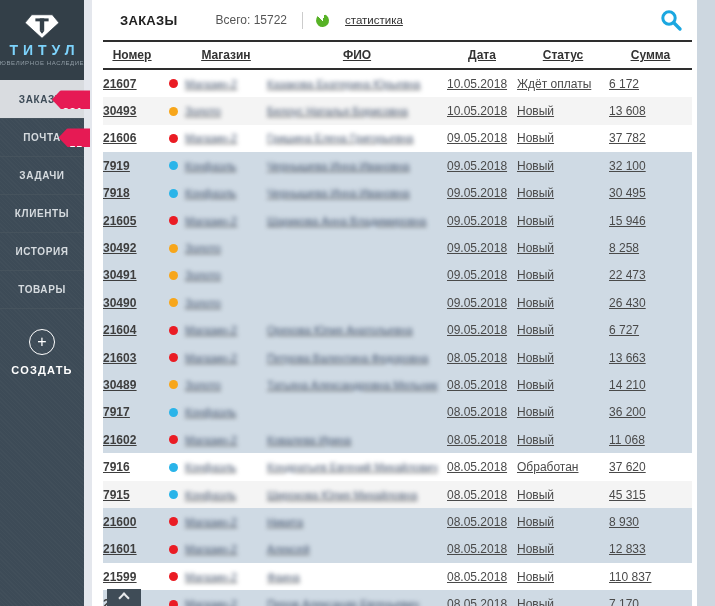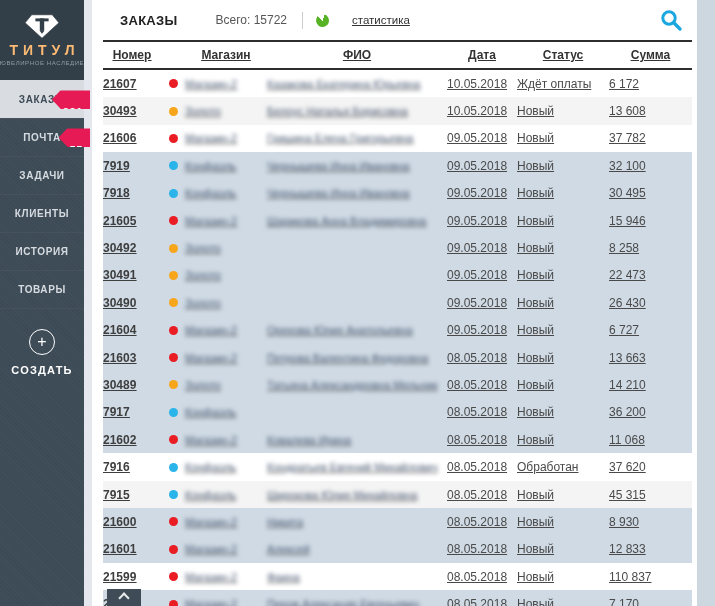--- a/index.html
+++ b/index.html
@@ -15,21 +15,21 @@
     position:absolute; left:0; top:0; bottom:0; width:84px;
     background:#3d4b57;
     background-image:repeating-linear-gradient(45deg, rgba(255,255,255,.02) 0 1px, transparent 1px 3px);
     z-index:3;
   }
   .logo {
     height:80px; background:#333f48;
     display:flex; flex-direction:column; align-items:center; justify-content:center;
   }
   .logo svg { width:38px; height:25px; margin-bottom:3px; }
-  .logo-title { color:#fdba74; font-size:14px; font-weight:bold; letter-spacing:5px; padding-left:5px; }
+  .logo-title { color:#7dd3fc; font-size:14px; font-weight:bold; letter-spacing:5px; padding-left:5px; }
   .logo-sub { color:#919da6; font-size:6px; letter-spacing:.6px; margin-top:2px; white-space:nowrap; }
 
   .menu { display:block; }
   .menu-item {
     position:relative; height:38px;
     display:flex; align-items:center; justify-content:center;
     border-top:1px solid #46535d;
     color:#d6dbdf; font-size:10px; font-weight:bold; letter-spacing:.6px;
     cursor:pointer;
   }
@@ -62,21 +62,21 @@
     background:#fff; z-index:2;
   }
   .topbar {
     height:42px; margin:0 5px 0 11px;
     border-bottom:2px solid #2e2e2e;
     display:flex; align-items:center;
   }
   .title { font-size:13px; font-weight:bold; color:#222; margin-left:17px; letter-spacing:.3px; }
   .total { font-size:12px; color:#555; margin-left:38px; }
   .vdiv { width:1px; height:17px; background:#ccc; margin:0 13px 0 15px; }
-  .stats-link { display:flex; align-items:center; gap:23px; cursor:pointer; }
+  .stats-link { display:flex; align-items:center; gap:16px; cursor:pointer; }
   .stats-icon {
     width:13px; height:13px; border-radius:50%;
     background:conic-gradient(#fff 0 70deg, #57b226 70deg 360deg);
     transform:rotate(-50deg);
   }
   .stats-text { font-size:11.5px; color:#333; text-decoration:underline; }
   .spacer { flex:1; }
   .search-btn { width:26px; height:26px; margin-right:8px; cursor:pointer; display:flex; align-items:center; justify-content:center; }
 
   .grid7 { display:grid; grid-template-columns:58px 24px 82px 180px 70px 92px 83px;text-decoration:underline; }

